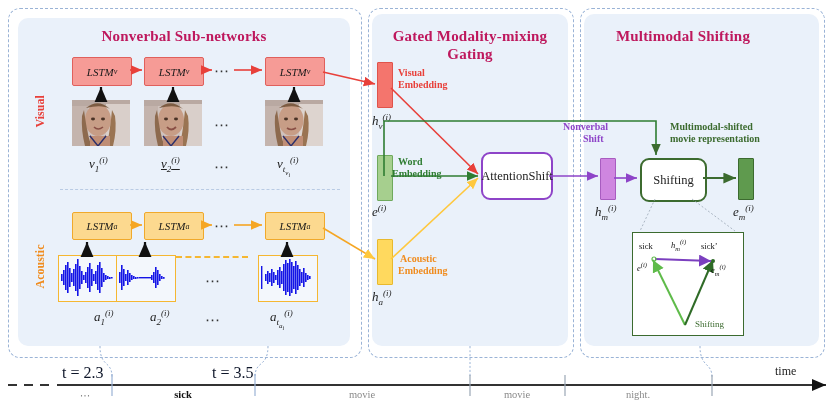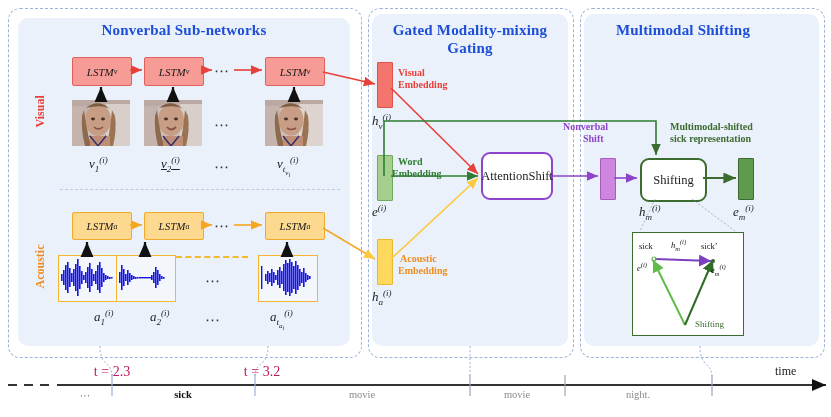--- a/index.html
+++ b/index.html
@@ -3,21 +3,21 @@
 <meta charset="utf-8">
 <style>
   html,body{margin:0;padding:0;background:#ffffff;}
   body{width:831px;height:417px;position:relative;overflow:hidden;
        font-family:"Liberation Serif",serif;color:#222;}
   .abs{position:absolute;}
   
   .panel{position:absolute;background:#eaf1fa;border-radius:10px;}
   .dashwrap{position:absolute;border:1px dashed #9ab3d6;border-radius:12px;}
   .ptitle{position:absolute;text-align:center;font-weight:bold;
-          color:#1d4ed8;font-size:15px;line-height:17px;letter-spacing:.2px;}
+          color:#be185d;font-size:15px;line-height:17px;letter-spacing:.2px;margin-top:6px;}
   
   .lstm{position:absolute;display:flex;align-items:center;justify-content:center;
         font-style:italic;font-size:11px;border-radius:2px;white-space:nowrap;}
   .lstm-v{background:#f69b96;border:1.4px solid #e0605c;color:#1a1a1a;}
   .lstm-a{background:#fcd98f;border:1.4px solid #f0a92b;color:#1a1a1a;}
   .sub{font-size:8px;vertical-align:-2px;font-style:italic;}
   
   .frame{position:absolute;overflow:hidden;}
   .wavebox{position:absolute;border:1.3px solid #f5b731;background:#f3f7fc;overflow:hidden;}
   
@@ -29,21 +29,21 @@
   .tagline{position:absolute;font-weight:bold;font-size:10px;line-height:11.5px;
            text-align:center;white-space:nowrap;}
   .rbox{position:absolute;display:flex;align-items:center;justify-content:center;
         background:#ffffff;border-radius:9px;font-size:12.5px;}
   .rbox-purple{border:2px solid #8e44c8;}
   .rbox-green{border:2px solid #3c6b2f;}
   .inset{position:absolute;border:1.6px solid #3c6b2f;background:#fff;}
   .inset-t{position:absolute;font-size:8.5px;white-space:nowrap;color:#111;}
   .tl-word{position:absolute;font-size:10.5px;color:#8a8a8a;text-align:center;}
   .tl-word.b{color:#111;font-weight:bold;}
-  .tl-t{position:absolute;font-size:14px;color:#be185d;text-align:center;}
+  .tl-t{position:absolute;font-size:16px;color:#0f172a;text-align:left;}
   .tl-time{position:absolute;font-size:12px;color:#222;}
   svg{position:absolute;left:0;top:0;overflow:visible;}
 </style>
 </head>
 <body>
 
 <div class="dashwrap" style="left:8px;top:8px;width:352px;height:348px;"></div>
 <div class="panel" style="left:18px;top:18px;width:332px;height:328px;"></div>
 
 <div class="dashwrap" style="left:368px;top:8px;width:204px;height:348px;"></div>
@@ -280,30 +280,30 @@
 
 <div class="rbox rbox-purple" style="left:481px;top:152px;width:68px;height:44px;line-height:15px;">
   <span>Attention</span>
   <span>Shift</span>
 </div>
 
 <div class="tagline" style="left:563px;top:121px;color:#8e44c8;">Nonverbal</div>
 <div class="tagline" style="left:583px;top:133px;color:#8e44c8;">Shift</div>
 
 <div class="bar" style="left:600px;top:158px;width:14px;height:40px;background:#cf86e0;border:1px solid #a85cc0;"></div>
-<div class="mathlbl" style="left:595px;top:203px;margin-left:44px;">
+<div class="mathlbl" style="left:595px;top:203px;">
   <span>h</span><sub style="font-size:9px;">m</sub><sup style="font-size:9px;">(i)</sup>
 </div>
 
 <div class="rbox rbox-green" style="left:640px;top:158px;width:63px;height:40px;">
   <span>Shifting</span>
 </div>
 
 <div class="tagline" style="left:670px;top:121px;color:#3c6b2f;">Multimodal-shifted</div>
-<div class="tagline" style="left:670px;top:133px;color:#3c6b2f;">sick representation</div>
+<div class="tagline" style="left:670px;top:133px;color:#3c6b2f;">movie representation</div>
 
 <div class="bar" style="left:738px;top:158px;width:14px;height:40px;background:#5f9a4e;border:1px solid #3c6b2f;"></div>
 <div class="mathlbl" style="left:733px;top:203px;">
   <span>e</span><sub style="font-size:9px;">m</sub><sup style="font-size:9px;">(i)</sup>
 </div>
 
 <div class="inset" style="left:632px;top:232px;width:110px;height:102px;">
   <svg width="107" height="99" viewBox="0 0 107 99">
     <defs>
       <marker id="agr" markerWidth="7" markerHeight="7" refX="6" refY="3" orient="auto">
@@ -408,20 +408,20 @@
   <line x1="57" y1="385" x2="800" y2="385" stroke="#333" stroke-width="2"></line>
   <line x1="800" y1="385" x2="826" y2="385" stroke="#333" stroke-width="2" marker-end="url(#ar-blk)"></line>
   <line x1="112" y1="374" x2="112" y2="396" stroke="#9ab3d6" stroke-width="1.2"></line>
   <line x1="255" y1="374" x2="255" y2="396" stroke="#9ab3d6" stroke-width="1.2"></line>
   <line x1="470" y1="375" x2="470" y2="396" stroke="#9aa7b5" stroke-width="1.2"></line>
   <line x1="565" y1="375" x2="565" y2="396" stroke="#9aa7b5" stroke-width="1.2"></line>
   <line x1="712" y1="375" x2="712" y2="396" stroke="#9aa7b5" stroke-width="1.2"></line>
 </svg>
 
 <div class="tl-t" style="left:62px;top:364px;width:100px;">t = 2.3</div>
-<div class="tl-t" style="left:212px;top:364px;width:100px;">t = 3.2</div>
+<div class="tl-t" style="left:212px;top:364px;width:100px;">t = 3.5</div>
 <div class="tl-time" style="left:775px;top:364px;">time</div>
 
 <div class="tl-word" style="left:55px;top:389px;width:60px;">⋯</div>
 <div class="tl-word b" style="left:153px;top:389px;width:60px;">sick</div>
 <div class="tl-word" style="left:332px;top:389px;width:60px;">movie</div>
 <div class="tl-word" style="left:487px;top:389px;width:60px;">movie</div>
 <div class="tl-word" style="left:608px;top:389px;width:60px;">night.</div>
 
 </body></html>

